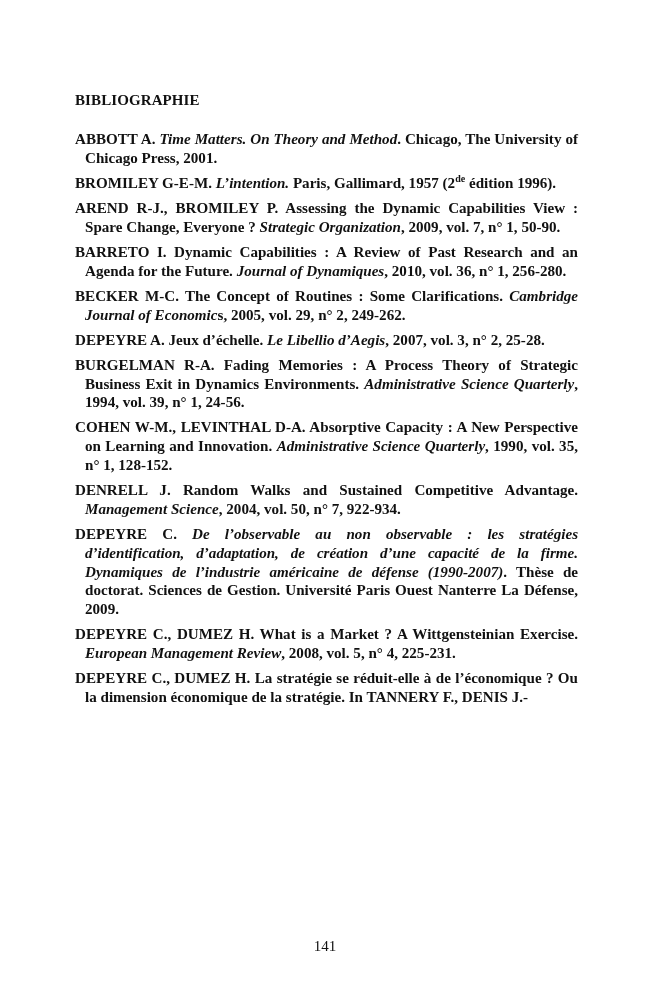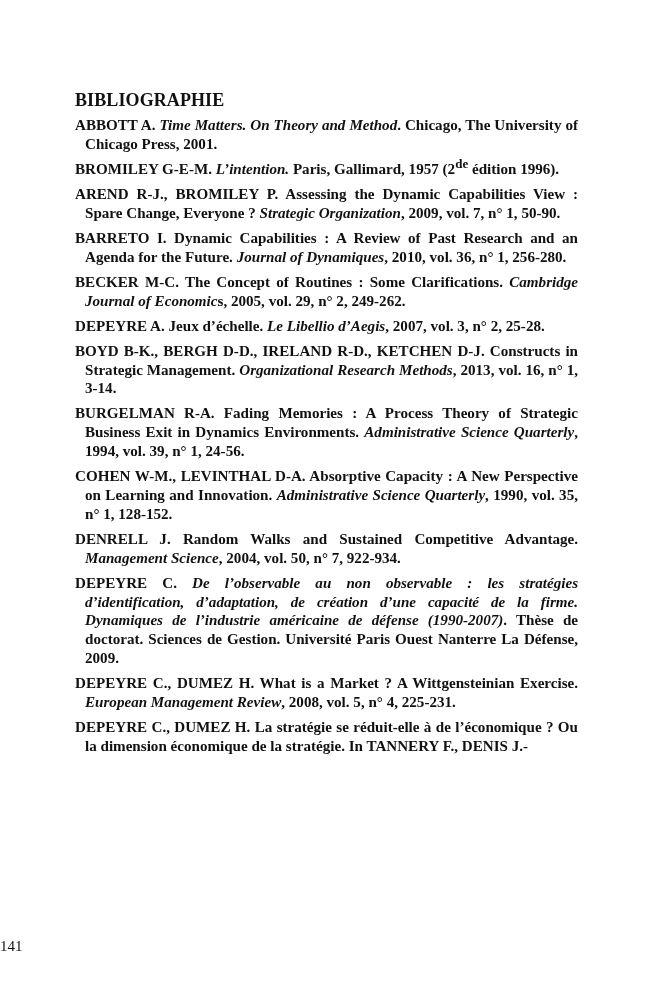--- a/index.html
+++ b/index.html
@@ -16,67 +16,67 @@
       color: #111111;
     }
     .page {
       position: absolute;
       left: 75px;
       top: 91px;
       width: 503px;
     }
     .heading {
       font-weight: bold;
-      font-size: 18px;
+      font-size: 15px;
       line-height: 19px;
-      margin: 0 0 6px 0;
+      margin: 0 0 20px 0;
       letter-spacing: 0.1px;
     }
     .entries {
       margin: 0;
       padding: 0;
       list-style: none;
     }
     .entry {
       font-size: 15.1px;
       line-height: 18.8px;
       text-align: justify;
       text-indent: -10px;
       padding-left: 10px;
       margin: 0 0 6.3px 0;
       font-weight: bold;
     }
     .entry i { font-style: italic; }
     .entry sup {
-      font-size: 13px;
+      font-size: 10px;
       line-height: 0;
       vertical-align: 6px;
     }
     .page-number {
       position: absolute;
       left: 0;
       width: 650px;
       top: 937px;
+      text-align: center;
       font-size: 15px;
       line-height: 18px;
     }
   </style>
 </head>
 <body>
 
 <div class="page">
   <div class="heading">BIBLIOGRAPHIE</div>
   <ul class="entries" id="entries">
       <li class="entry"><span>ABBOTT A. </span><i>Time Matters. On Theory and Method</i><span>. Chicago, The University of Chicago Press, 2001.</span></li>
       <li class="entry"><span>BROMILEY G-E-M. </span><i>L’intention.</i><span> Paris, Gallimard, 1957 (2</span><sup>de</sup><span> édition 1996).</span></li>
       <li class="entry"><span>AREND R-J., BROMILEY P. Assessing the Dynamic Capabilities View : Spare Change, Everyone ? </span><i>Strategic Organization</i><span>, 2009, vol. 7, n° 1, 50-90.</span></li>
       <li class="entry"><span>BARRETO I. Dynamic Capabilities : A Review of Past Research and an Agenda for the Future. </span><i>Journal of Dynamiques</i><span>, 2010, vol. 36, n° 1, 256-280.</span></li>
       <li class="entry"><span>BECKER M-C. The Concept of Routines : Some Clarifications. </span><i>Cambridge Journal of Economic</i><span>s, 2005, vol. 29, n° 2, 249-262.</span></li>
       <li class="entry"><span>DEPEYRE A. Jeux d’échelle. </span><i>Le Libellio d’Aegis</i><span>, 2007, vol. 3, n° 2, 25-28.</span></li>
-      <li class="entry"><span>BOYD B-K., BERGH D-D., IRELAND R-D., KETCHEN D-J. Constructs in Strategic Management. </span><i>Organizational Research Methods</i><span>, 2013, vol. 16, n° 1, 3-14.</span></li>
       <li class="entry"><span>BURGELMAN R-A. Fading Memories : A Process Theory of Strategic Business Exit in Dynamics Environments. </span><i>Administrative Science Quarterly</i><span>, 1994, vol. 39, n° 1, 24-56.</span></li>
       <li class="entry"><span>COHEN W-M., LEVINTHAL D-A. Absorptive Capacity : A New Perspective on Learning and Innovation. </span><i>Administrative Science Quarterly</i><span>, 1990, vol. 35, n° 1, 128-152.</span></li>
       <li class="entry"><span>DENRELL J. Random Walks and Sustained Competitive Advantage. </span><i>Management Science</i><span>, 2004, vol. 50, n° 7, 922-934.</span></li>
       <li class="entry"><span>DEPEYRE C. </span><i>De l’observable au non observable : les stratégies d’identification, d’adaptation, de création d’une capacité de la firme. Dynamiques de l’industrie américaine de défense (1990-2007)</i><span>. Thèse de doctorat. Sciences de Gestion. Université Paris Ouest Nanterre La Défense, 2009.</span></li>
       <li class="entry"><span>DEPEYRE C., DUMEZ H. What is a Market ? A Wittgensteinian Exercise. </span><i>European Management Review</i><span>, 2008, vol. 5, n° 4, 225-231.</span></li>
       <li class="entry"><span>DEPEYRE C., DUMEZ H. La stratégie se réduit-elle à de l’économique ? Ou la dimension économique de la stratégie. In TANNERY F., DENIS J.-</span></li>
     </ul>
 </div>
 
 <div class="page-number">141</div>

